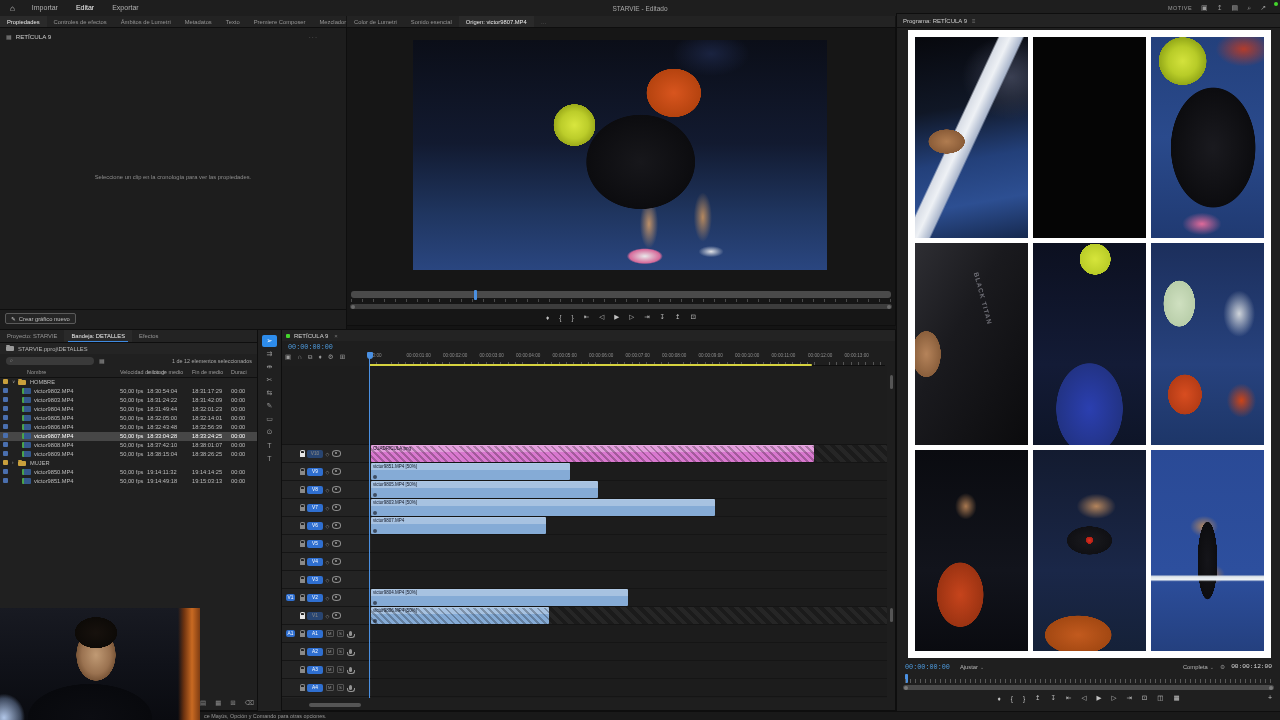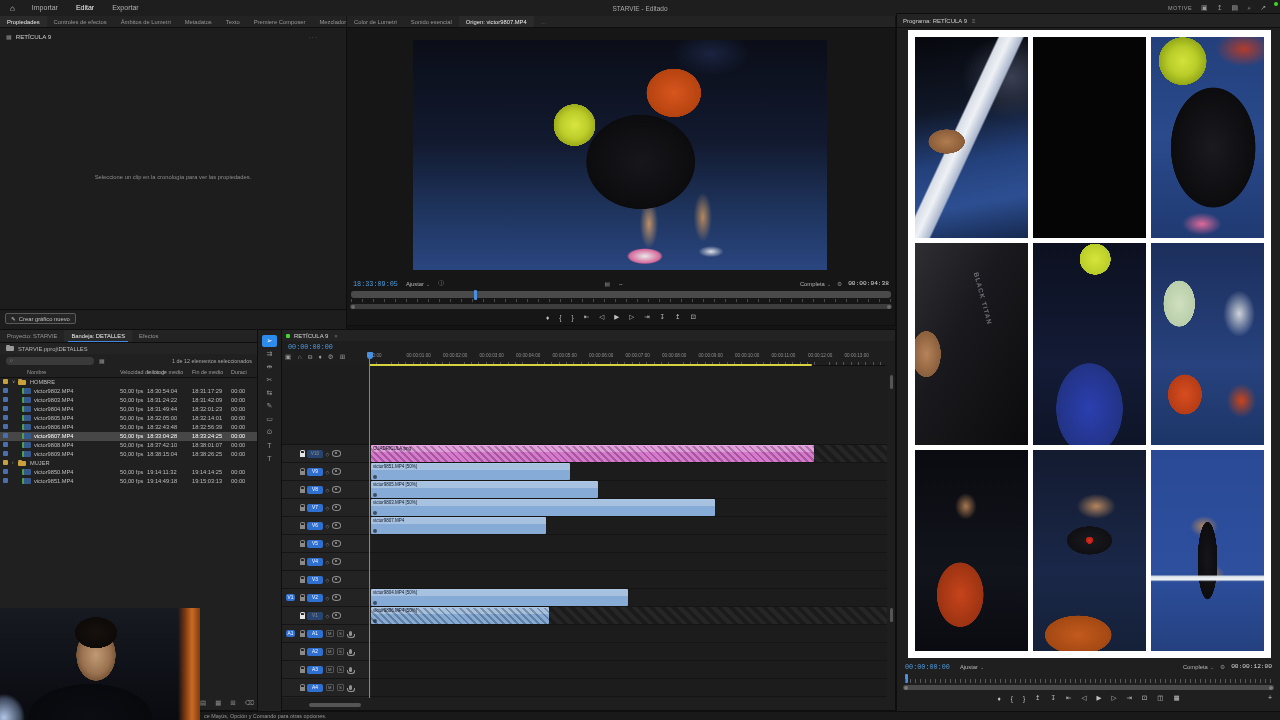--- a/index.html
+++ b/index.html
@@ -637,40 +637,20 @@
       </div>
     <div id="playhead"></div>
     <div id="tl-hscroll"></div>
     <div class="vscroll" style="top:45px;height:14px"></div>
     <div class="vscroll" style="top:278px;height:14px"></div>
   </div>
 </div>
 
 <div id="source" class="panel">
   <div id="srcvideo"></div>
-  <div class="monctrl" id="srcctrl">
-    <span class="tc">18:33:09:05</span>
-    <span class="dd">
-      <span>Ajustar</span>
-        <span class="chev">⌄</span>
-    </span>
-    <span style="color:#8a8a8a">ⓘ</span>
-    <span class="mid" id="srcdrag">
-        <span>▤</span>
-        <span>⇔</span>
-      </span>
-    <span class="right">
-      <span class="dd">
-        <span>Completa</span>
-          <span class="chev">⌄</span>
-      </span>
-      <span style="color:#8a8a8a">⚙</span>
-      <span class="durtc">00:00:04:38</span>
-    </span>
-  </div>
   <div id="srcscrub">
     <div id="srcplayhead"></div>
   </div>
   <div id="srczoom"></div>
   <div class="transport" id="srctransport">
       <span class="ticon">♦</span>
       <span class="ticon">{</span>
       <span class="ticon">}</span>
       <span class="ticon">⇤</span>
       <span class="ticon">◁</span>

